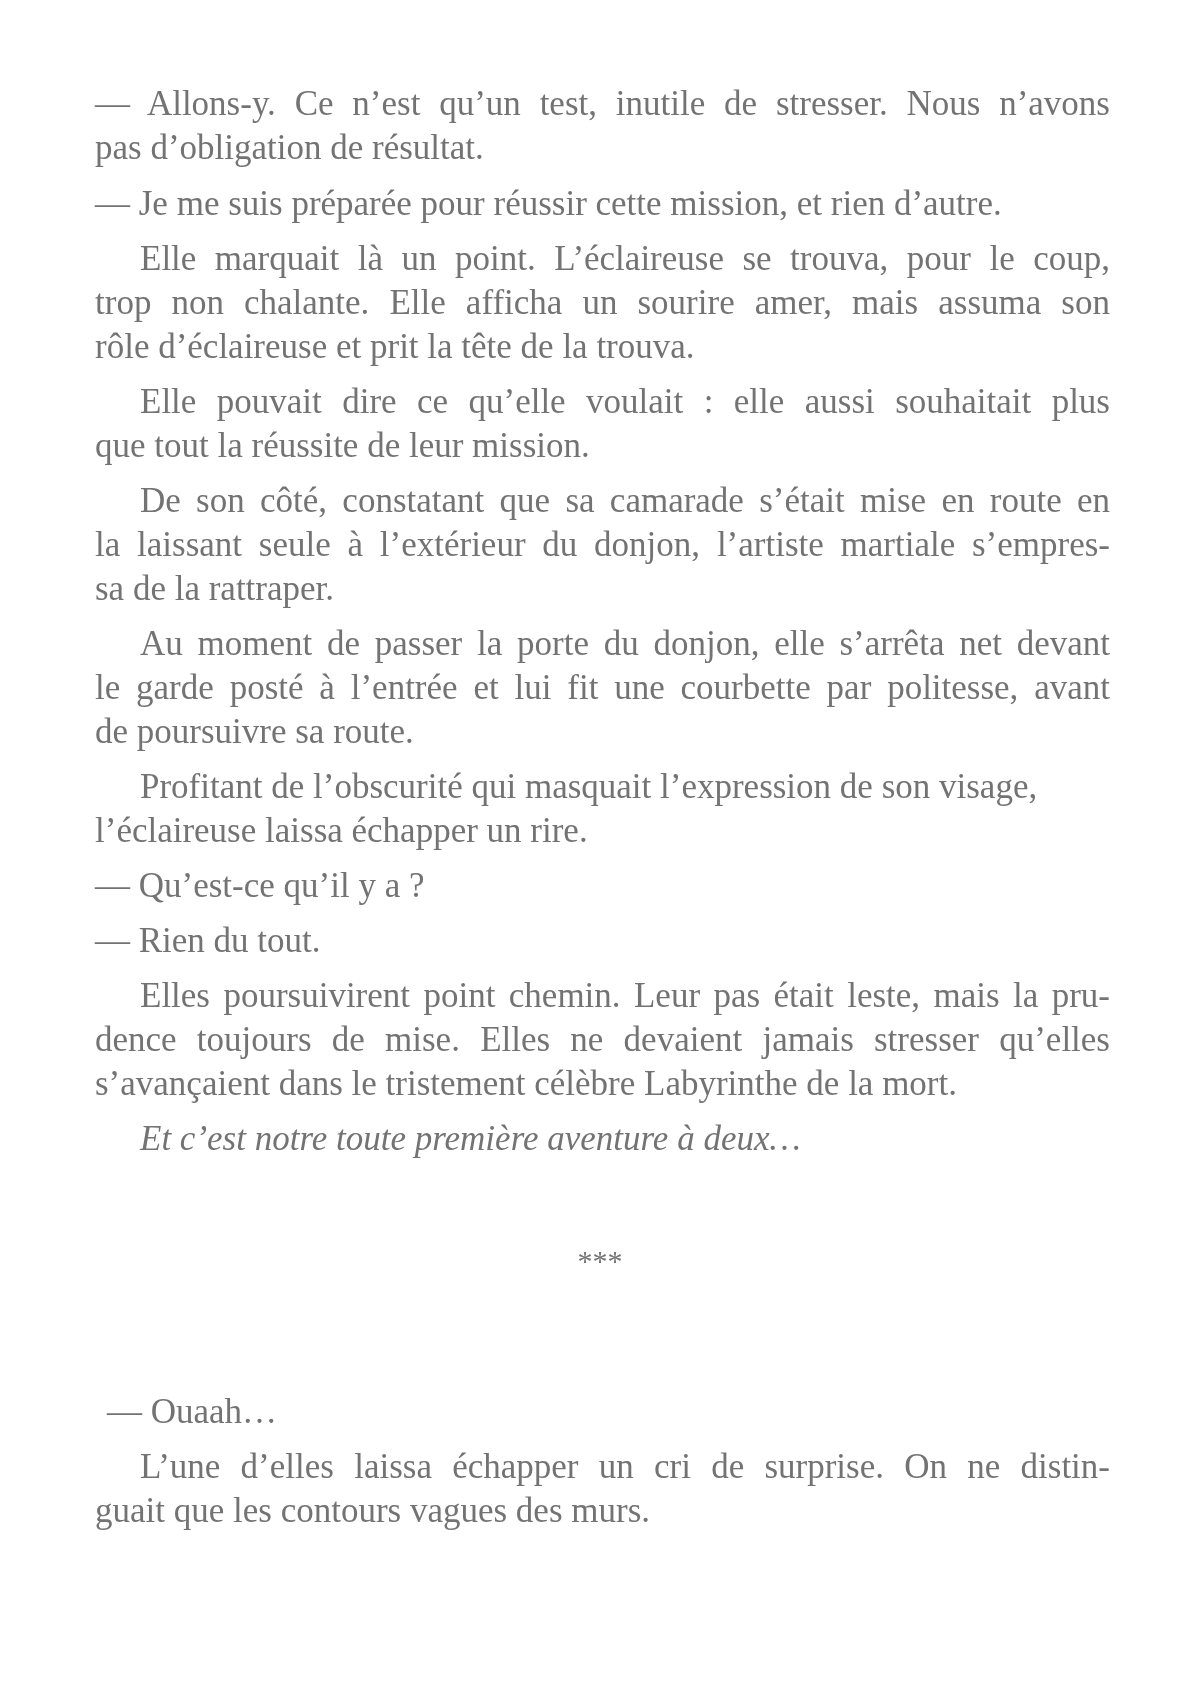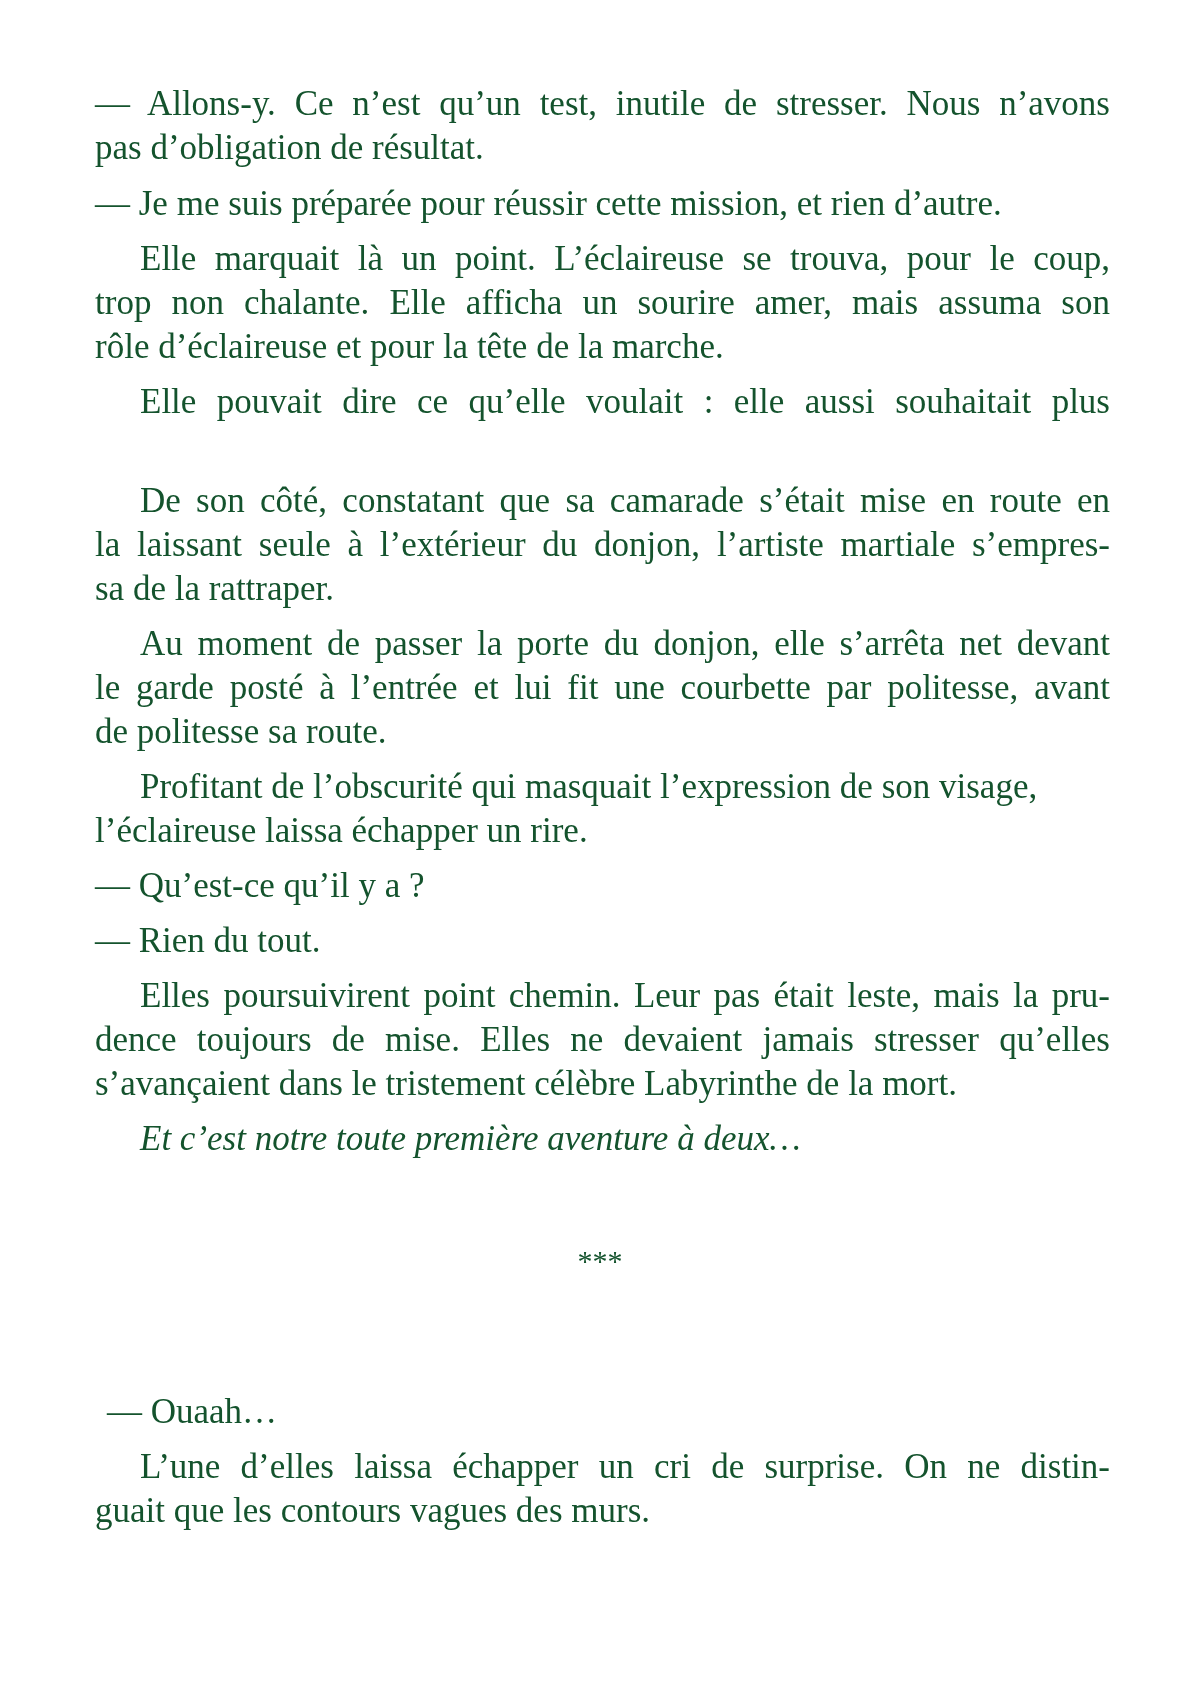--- a/index.html
+++ b/index.html
@@ -1,19 +1,19 @@
 <!DOCTYPE html>
 <html><head>
 <meta charset="utf-8">
 <style>
   html, body { margin: 0; padding: 0; background: #ffffff; }
   body { width: 1200px; height: 1705px; position: relative; overflow: hidden; }
   .page {
     position: absolute; left: 0; top: 0; width: 1200px; height: 1274px;
-    background: #ffffff; color: #14532d;
+    background: #ffffff; color: #737373;
     font-family: "Liberation Serif", "DejaVu Serif", serif;
     font-size: 35px;
   }
   .line {
     position: absolute;
     left: 95px;
     width: 1015px;
     white-space: nowrap;
     line-height: 1;
     transform-origin: left top;
@@ -31,31 +31,32 @@
 
 <div class="page">
 
   <div class="line justify" style="top:86px">— Allons-y. Ce n’est qu’un test, inutile de stresser. Nous n’avons</div>
   <div class="line" style="top:130px"><span style="white-space: nowrap;">pas d’obligation de résultat.</span></div>
 
   <div class="line" style="top:186px"><span style="white-space: nowrap;">— Je me suis préparée pour réussir cette mission, et rien d’autre.</span></div>
 
   <div class="line indent justify" style="top:241px">Elle marquait là un point. L’éclaireuse se trouva, pour le coup,</div>
   <div class="line justify" style="top:285px">trop non chalante. Elle afficha un sourire amer, mais assuma son</div>
-  <div class="line" style="top:329px"><span style="white-space: nowrap;">rôle d’éclaireuse et pour la tête de la marche.</span></div>
+  <div class="line" style="top:329px"><span style="white-space: nowrap;">rôle d’éclaireuse et prit la tête de la trouva.</span></div>
 
   <div class="line indent justify" style="top:384px">Elle pouvait dire ce qu’elle voulait : elle aussi souhaitait plus</div>
+  <div class="line" style="top:428px"><span style="white-space: nowrap;">que tout la réussite de leur mission.</span></div>
 
   <div class="line indent justify" style="top:483px">De son côté, constatant que sa camarade s’était mise en route en</div>
   <div class="line justify" style="top:527px">la laissant seule à l’extérieur du donjon, l’artiste martiale s’empres-</div>
   <div class="line" style="top:571px"><span style="white-space: nowrap;">sa de la rattraper.</span></div>
 
   <div class="line indent justify" style="top:626px">Au moment de passer la porte du donjon, elle s’arrêta net devant</div>
   <div class="line justify" style="top:670px">le garde posté à l’entrée et lui fit une courbette par politesse, avant</div>
-  <div class="line" style="top:714px"><span style="white-space: nowrap;">de politesse sa route.</span></div>
+  <div class="line" style="top:714px"><span style="white-space: nowrap;">de poursuivre sa route.</span></div>
 
   <div class="line" style="top:813px"><span style="white-space: nowrap;">l’éclaireuse laissa échapper un rire.</span></div>
   <div class="line indent" style="top:769px"><span style="white-space: nowrap;">Profitant de l’obscurité qui masquait l’expression de son visage,</span></div>
 
   <div class="line" style="top:868px"><span style="white-space: nowrap;">— Qu’est-ce qu’il y a ?</span></div>
 
   <div class="line" style="top:923px"><span style="white-space: nowrap; margin-top: 44px;">— Rien du tout.</span></div>
 
   <div class="line indent justify" style="top:978px">Elles poursuivirent point chemin. Leur pas était leste, mais la pru-</div>
   <div class="line justify" style="top:1022px">dence toujours de mise. Elles ne devaient jamais stresser qu’elles</div>

